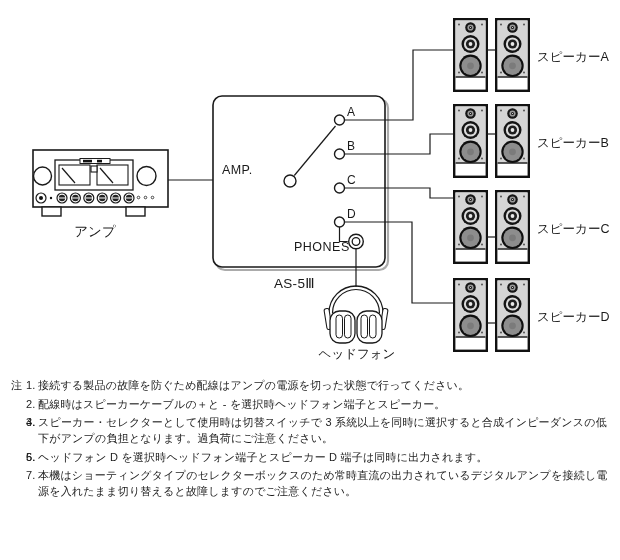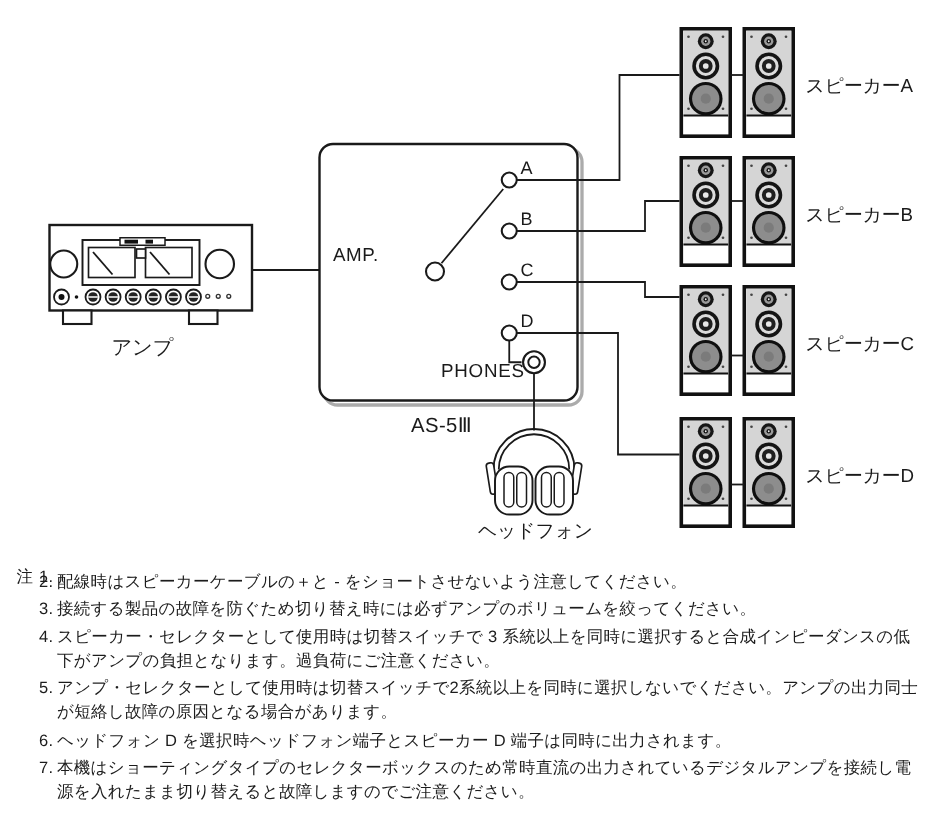--- a/index.html
+++ b/index.html
@@ -184,36 +184,35 @@
       <use href="#cabinet" xlink:href="#cabinet" x="495" y="278"></use>
       <line x1="487" y1="323" x2="496" y2="323" stroke="#1a1a1a" stroke-width="1.2"></line>
       <text x="537" y="321" class="lbl-jp">スピーカーD</text>
     </g>
   </svg>
 
   <div class="notes">
     <div class="note-item">
       <span class="note-prefix">注</span>
       <span class="note-num">1.</span>
+      <span class="note-text">接続する製品の故障を防ぐため配線はアンプの電源を切った状態で行ってください。</span>
     </div>
     <div class="note-item">
       <span class="note-num">2.</span>
-      <span class="note-text">配線時はスピーカーケーブルの＋と - をショートさせないよう注意してください。</span>
+      <span class="note-text">配線時はスピーカーケーブルの＋と - を選択時ヘッドフォン端子とスピーカー。</span>
     </div>
     <div class="note-item">
       <span class="note-num">3.</span>
-      <span class="note-text">接続する製品の故障を防ぐため切り替え時には必ずアンプのボリュームを絞ってください。</span>
     </div>
     <div class="note-item">
       <span class="note-num">4.</span>
       <span class="note-text">スピーカー・セレクターとして使用時は切替スイッチで 3 系統以上を同時に選択すると合成インピーダンスの低下がアンプの負担となります。過負荷にご注意ください。</span>
     </div>
     <div class="note-item">
       <span class="note-num">5.</span>
-      <span class="note-text">アンプ・セレクターとして使用時は切替スイッチで2系統以上を同時に選択しないでください。アンプの出力同士が短絡し故障の原因となる場合があります。</span>
     </div>
     <div class="note-item">
       <span class="note-num">6.</span>
       <span class="note-text">ヘッドフォン D を選択時ヘッドフォン端子とスピーカー D 端子は同時に出力されます。</span>
     </div>
     <div class="note-item">
       <span class="note-num">7.</span>
       <span class="note-text">本機はショーティングタイプのセレクターボックスのため常時直流の出力されているデジタルアンプを接続し電源を入れたまま切り替えると故障しますのでご注意ください。</span>
     </div>
   </div>

